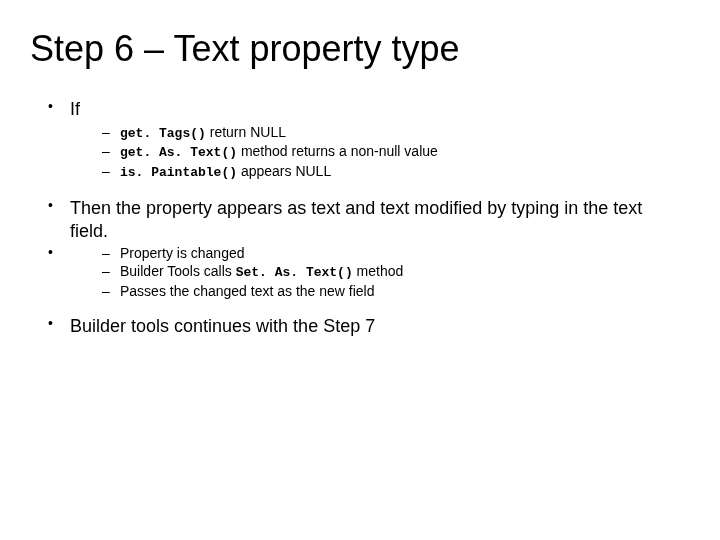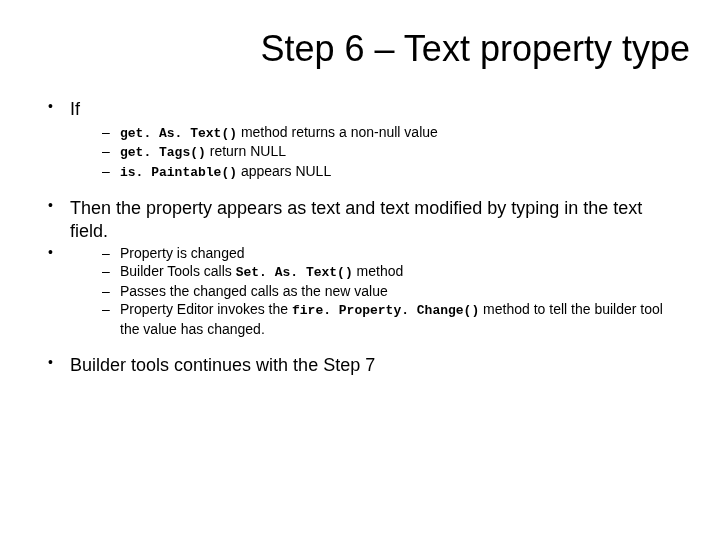--- a/index.html
+++ b/index.html
@@ -8,21 +8,21 @@
     height: 540px;
     background: #ffffff;
     font-family: Arial, Helvetica, sans-serif;
     color: #000;
     padding: 20px 30px 0 30px;
     overflow: hidden;
   }
   .title {
     font-size: 36px;
     font-weight: 400;
-    text-align: right;
+    text-align: left;
     margin-top: 8px;
     margin-bottom: 28px;
     letter-spacing: 0px;
   }
   .content {
     padding-left: 10px;
     padding-right: 10px;
   }
   ul.top {
     list-style: none;
@@ -71,33 +71,32 @@
 <body>
 
 <div class="title">Step 6 – Text property type</div>
 
 <div class="content">
 <ul class="top">
 
   <li>
     <span>If</span>
     <ul class="sub">
+      <li><span class="code">get. Tags()</span><span> return NULL</span></li>
       <li><span class="code">get. As. Text()</span><span> method returns a non-null value</span></li>
-      <li><span class="code">get. Tags()</span><span> return NULL</span></li>
       <li><span class="code">is. Paintable()</span><span> appears NULL</span></li>
     </ul>
   </li>
 
   <li class="spaced">Then the property appears as text and text modified by typing in the text field.</li>
 
   <li>
     <ul class="sub">
       <li>Property is changed</li>
       <li><span>Builder Tools calls </span><span class="code">Set. As. Text()</span><span> method</span></li>
-      <li>Passes the changed calls as the new value</li>
-      <li><span>Property Editor invokes the </span><span class="code">fire. Property. Change()</span><span> method to tell the builder tool the value has changed.</span></li>
+      <li>Passes the changed text as the new field</li>
     </ul>
   </li>
 
   <li class="spaced">Builder tools continues with the Step 7</li>
 
 </ul>
 </div>
 
 </body></html>

